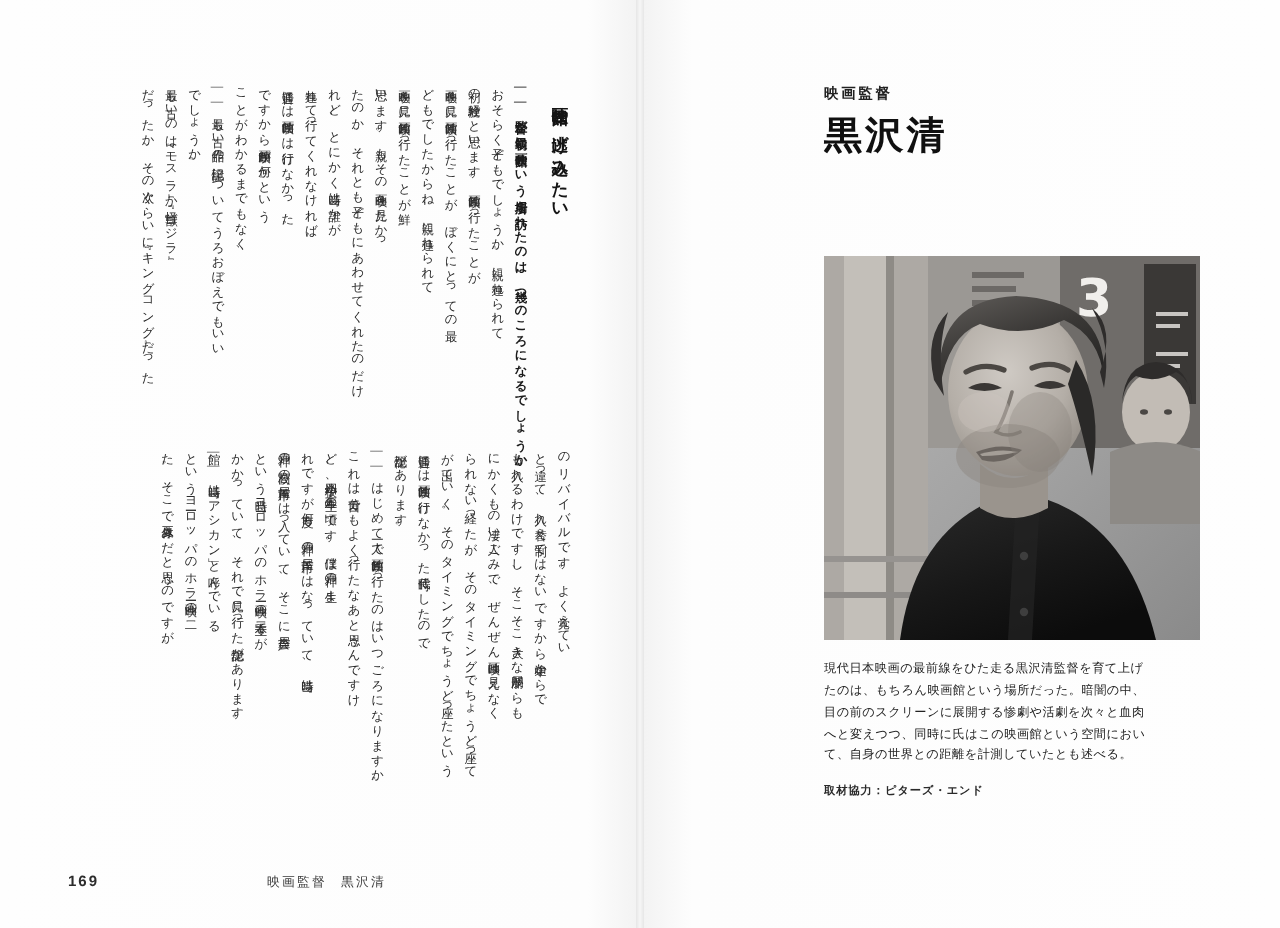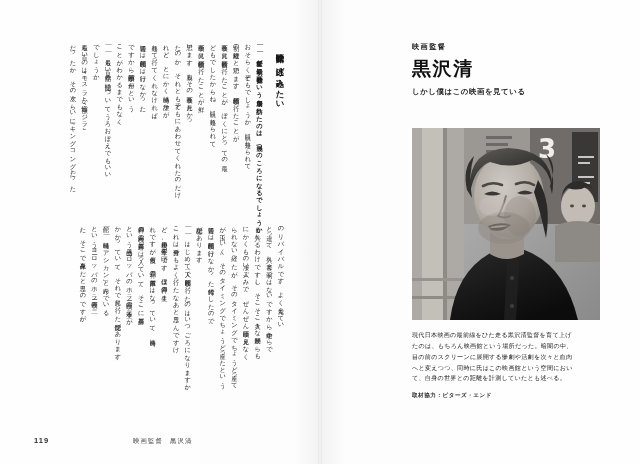--- a/index.html
+++ b/index.html
@@ -259,28 +259,27 @@
       <div class="vcol-s">神戸の高校の芦屋市には入っていて、そこに芦屋会</div>
       <div class="vcol-s">という当時ヨーロッパのホラー映画の二本立てが</div>
       <div class="vcol-s">かかっていて、それで見に行った記憶があります。</div>
       <div class="vcol-s">館——当時は「アシカン」と呼んでいる</div>
       <div class="vcol-s">というヨーロッパのホラー映画の二</div>
       <div class="vcol-s">た。そこで夏休みだと思うのですが。</div>
     </div>
   </div>
 
   <div class="footer">
-    <span class="folio">119</span>
+    <span class="folio">169</span>
     <span class="running-head"><span>映画監督</span><span class="rh-sep"></span><span>黒沢清</span></span>
   </div>
 
   <div class="r-inner">
     <div class="kicker">映画監督</div>
     <h1 class="name">黒沢清</h1>
-    <p class="sub">しかし僕はこの映画を見ている</p>
   </div>
 
   <div class="photo">
     <svg width="188" height="192" viewBox="0 0 188 192" role="img">
       <defs>
         <linearGradient id="bgWall" x1="0" y1="0" x2="1" y2="1">
           <stop offset="0%" stop-color="#b9b9b9"></stop>
           <stop offset="55%" stop-color="#a2a2a2"></stop>
           <stop offset="100%" stop-color="#8a8a8a"></stop>
         </linearGradient>

